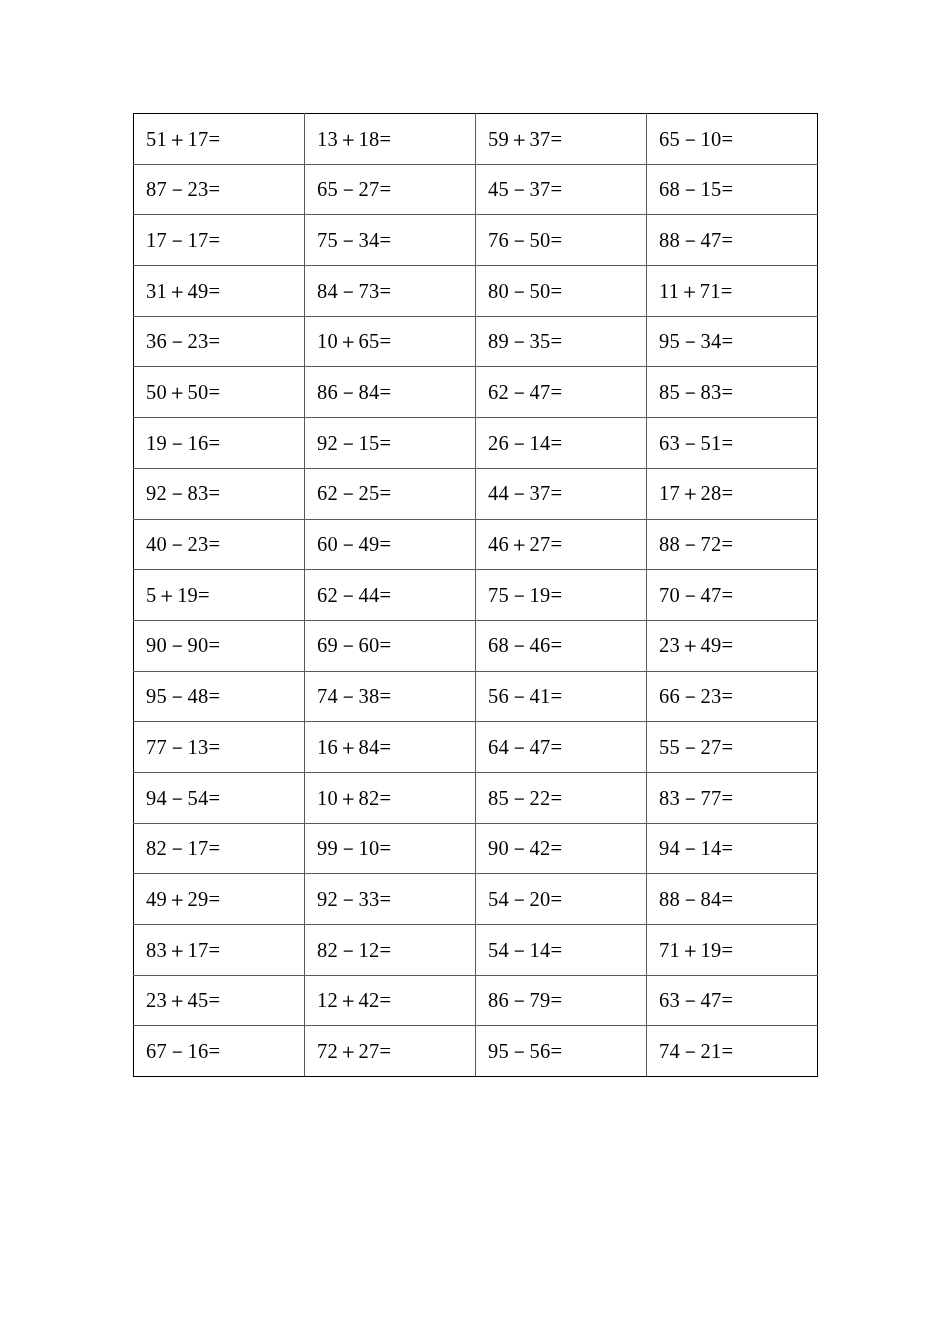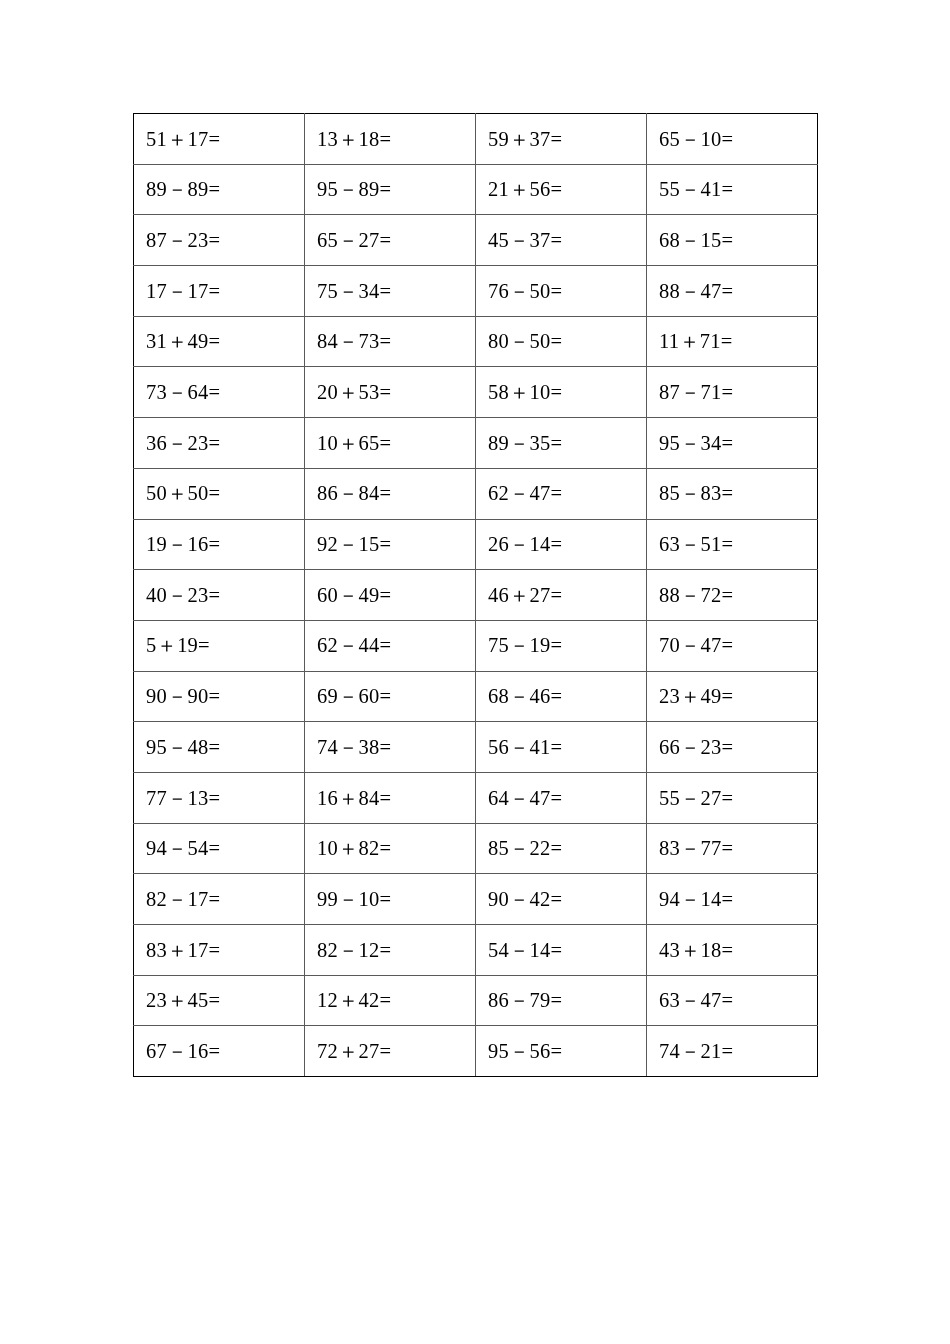--- a/index.html
+++ b/index.html
@@ -75,66 +75,60 @@
       </colgroup>
       <tbody id="worksheet-body">
 
       <tr>
             <td>51＋17=</td>
             <td>13＋18=</td>
             <td>59＋37=</td>
             <td>65－10=</td>
           </tr>
           <tr>
-            <td>89－89=</td>
-            <td>95－89=</td>
-            <td>21＋56=</td>
-            <td>55－41=</td>
-          </tr>
-          <tr>
             <td>87－23=</td>
             <td>65－27=</td>
             <td>45－37=</td>
             <td>68－15=</td>
           </tr>
           <tr>
             <td>17－17=</td>
             <td>75－34=</td>
             <td>76－50=</td>
             <td>88－47=</td>
           </tr>
           <tr>
             <td>31＋49=</td>
             <td>84－73=</td>
             <td>80－50=</td>
             <td>11＋71=</td>
           </tr>
           <tr>
-            <td>73－64=</td>
-            <td>20＋53=</td>
-            <td>58＋10=</td>
-            <td>87－71=</td>
-          </tr>
-          <tr>
             <td>36－23=</td>
             <td>10＋65=</td>
             <td>89－35=</td>
             <td>95－34=</td>
           </tr>
           <tr>
             <td>50＋50=</td>
             <td>86－84=</td>
             <td>62－47=</td>
             <td>85－83=</td>
           </tr>
           <tr>
             <td>19－16=</td>
             <td>92－15=</td>
             <td>26－14=</td>
             <td>63－51=</td>
+          </tr>
+          <tr>
+            <td>92－83=</td>
+            <td>62－25=</td>
+            <td>44－37=</td>
+            <td>17＋28=</td>
           </tr>
           <tr>
             <td>40－23=</td>
             <td>60－49=</td>
             <td>46＋27=</td>
             <td>88－72=</td>
           </tr>
           <tr>
             <td>5＋19=</td>
             <td>62－44=</td>
@@ -165,24 +159,30 @@
             <td>85－22=</td>
             <td>83－77=</td>
           </tr>
           <tr>
             <td>82－17=</td>
             <td>99－10=</td>
             <td>90－42=</td>
             <td>94－14=</td>
           </tr>
           <tr>
+            <td>49＋29=</td>
+            <td>92－33=</td>
+            <td>54－20=</td>
+            <td>88－84=</td>
+          </tr>
+          <tr>
             <td>83＋17=</td>
             <td>82－12=</td>
             <td>54－14=</td>
-            <td>43＋18=</td>
+            <td>71＋19=</td>
           </tr>
           <tr>
             <td>23＋45=</td>
             <td>12＋42=</td>
             <td>86－79=</td>
             <td>63－47=</td>
           </tr>
           <tr>
             <td>67－16=</td>
             <td>72＋27=</td>

